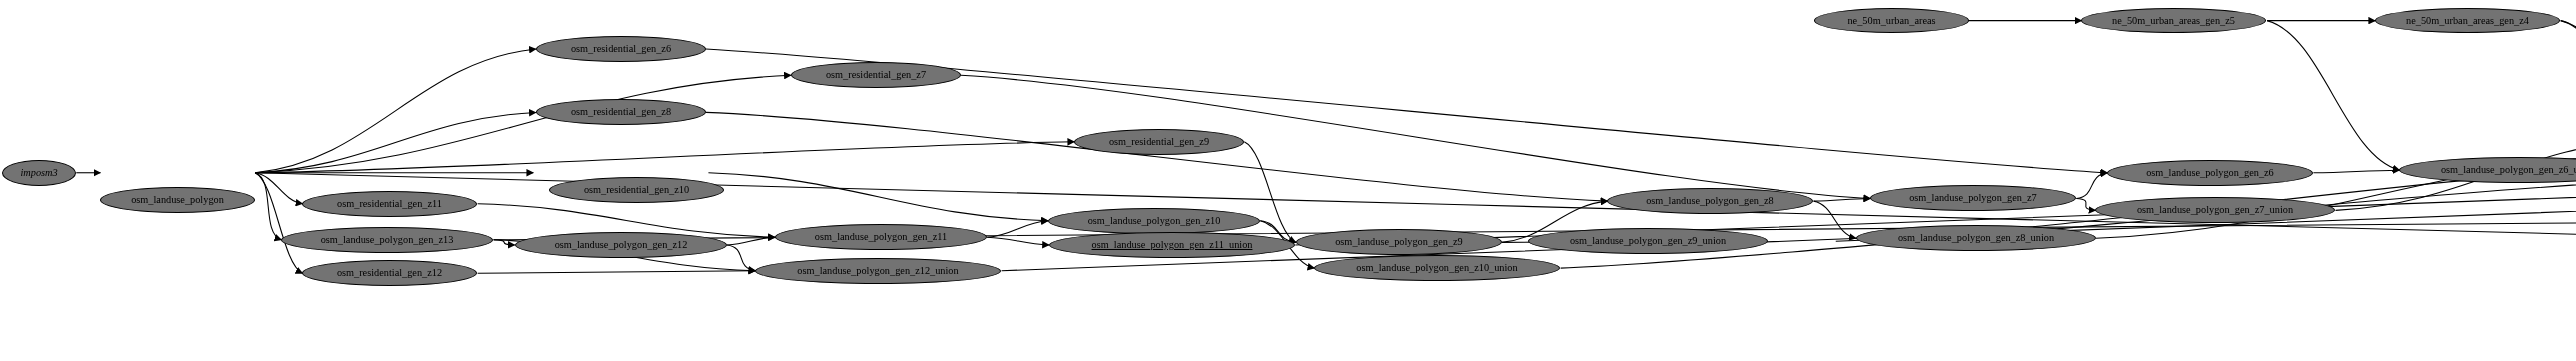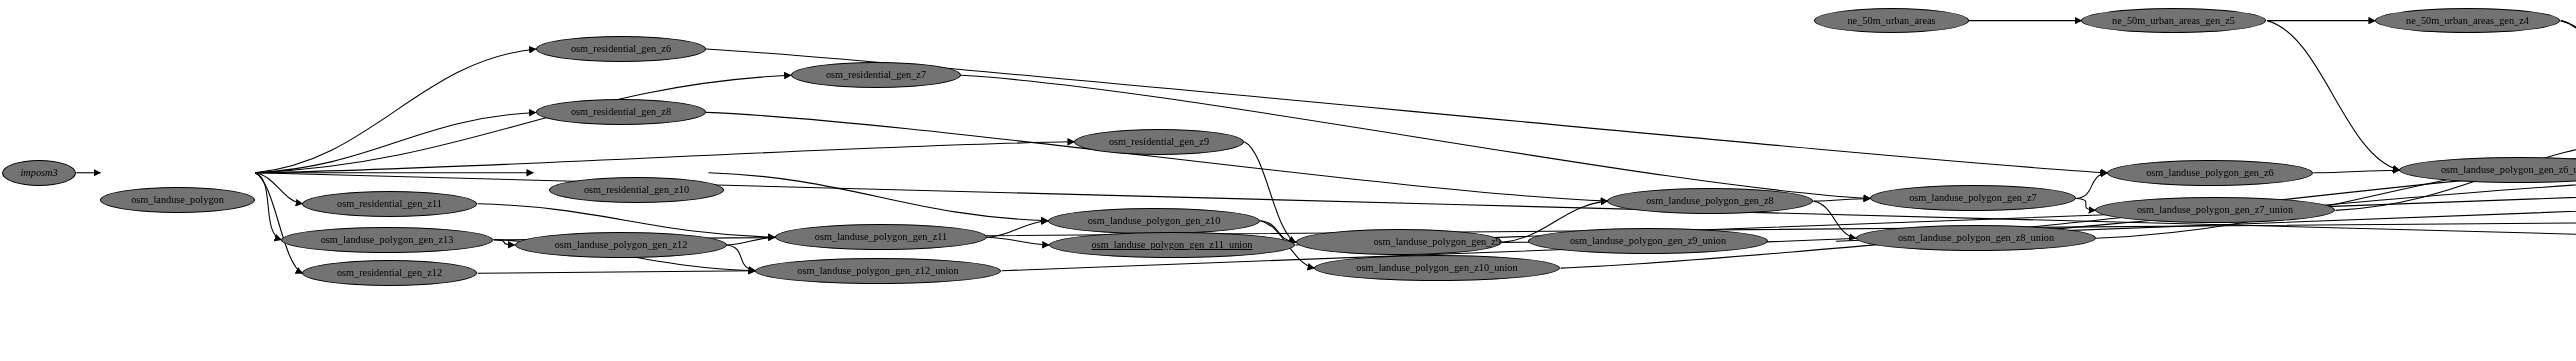--- a/index.html
+++ b/index.html
@@ -110,21 +110,21 @@
       </div>
       <div class="node" style="left: 755px; top: 258px; width: 246px; height: 26px;">
         <span>osm_landuse_polygon_gen_z12_union</span>
       </div>
       <div class="node" style="left: 1048px; top: 208px; width: 212px; height: 26px;">
         <span>osm_landuse_polygon_gen_z10</span>
       </div>
       <div class="node" style="left: 1049px; top: 232px; width: 246px; height: 26px; text-decoration: underline;">
         <span>osm_landuse_polygon_gen_z11_union</span>
       </div>
-      <div class="node" style="left: 1296px; top: 229px; width: 206px; height: 26px; justify-content: flex-end;">
+      <div class="node" style="left: 1296px; top: 229px; width: 206px; height: 26px;">
         <span>osm_landuse_polygon_gen_z9</span>
       </div>
       <div class="node" style="left: 1314px; top: 255px; width: 246px; height: 26px;">
         <span>osm_landuse_polygon_gen_z10_union</span>
       </div>
       <div class="node" style="left: 1607px; top: 188px; width: 206px; height: 26px;">
         <span>osm_landuse_polygon_gen_z8</span>
       </div>
       <div class="node" style="left: 1528px; top: 228px; width: 240px; height: 26px;">
         <span>osm_landuse_polygon_gen_z9_union</span>

